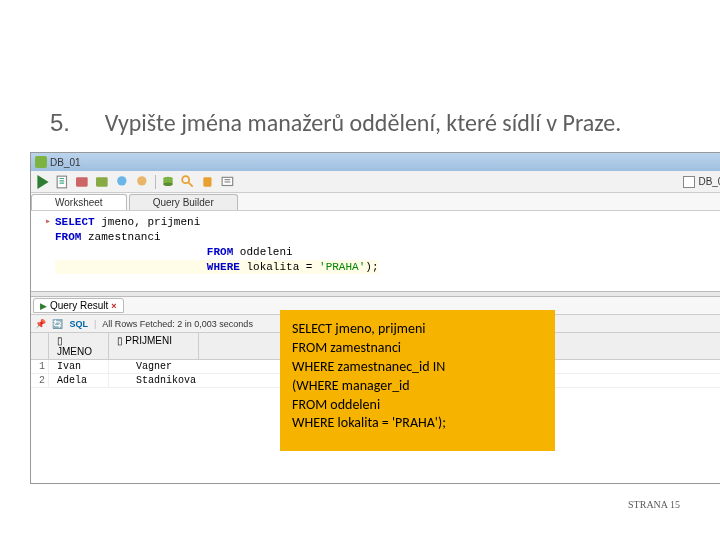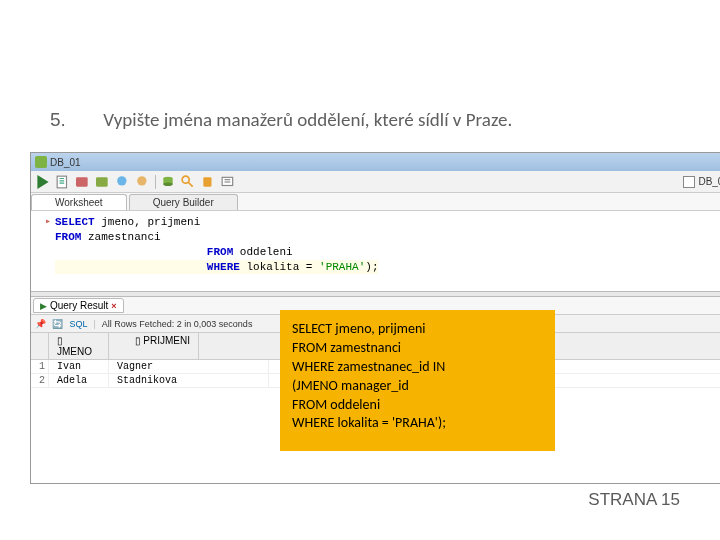--- a/index.html
+++ b/index.html
@@ -1,18 +1,18 @@
 <!DOCTYPE html>
 <html><head>
 <meta charset="utf-8">
 <style>
   * { box-sizing: border-box; margin: 0; padding: 0; }
   body { font-family: Arial, sans-serif; background: #fff; width: 720px; height: 540px; position: relative; }
   
-  .heading { position: absolute; top: 108px; left: 50px; font-size: 19px; color: #5f5f5f; }
+  .heading { position: absolute; top: 108px; left: 50px; font-size: 24px; color: #5f5f5f; }
   .heading .num { display: inline-block; width: 48px; }
   .heading .txt { font-family: Calibri, Arial, sans-serif; }
   
   .ide { position: absolute; top: 152px; left: 30px; width: 711px; border: 1px solid #999; background: #fff; }
   
   .titlebar { background: linear-gradient(#bcd4ed, #9fbfe0); height: 18px; display: flex; align-items: center; padding: 0 4px; font-size: 10px; color: #333; }
   .titlebar .db-icon { width: 12px; height: 12px; background: #7cb342; border-radius: 2px; margin-right: 3px; display: inline-block; }
   
   .toolbar { background: #f2f2f2; height: 22px; display: flex; align-items: center; padding: 0 4px; gap: 4px; border-bottom: 1px solid #ccc; }
   .tool { width: 16px; height: 16px; display: inline-flex; align-items: center; justify-content: center; font-size: 10px; cursor: pointer; }
@@ -37,40 +37,40 @@
   
   .result-divider { height: 6px; background: #e8e8e8; border-top: 1px solid #bbb; border-bottom: 1px solid #bbb; }
   
   .result-tab-row { background: #f7f7f7; height: 18px; display: flex; align-items: center; font-size: 10px; padding-left: 2px; border-bottom: 1px solid #ccc; }
   .result-tab { display: flex; align-items: center; gap: 3px; padding: 1px 6px; border: 1px solid #bbb; background: #fff; border-radius: 3px 3px 0 0; }
   .green-arrow { color: #2e7d32; font-size: 9px; }
   .close-x { color: #b22; font-size: 9px; font-weight: bold; cursor: pointer; }
   
   .result-toolbar { background: #f2f2f2; height: 18px; display: flex; align-items: center; font-size: 9px; padding: 0 4px; gap: 6px; border-bottom: 1px solid #ccc; color: #333; }
   .pin { color: #888; }
-  .sql-lbl { color: #0066aa; font-weight: normal; text-align: center; }
+  .sql-lbl { color: #0066aa; font-weight: bold; text-align: center; }
   .sep { color: #bbb; }
   
   .grid { font-size: 10px; }
   .grid-head { display: flex; background: #efefef; border-bottom: 1px solid #ccc; }
   .gh { padding: 2px 8px; border-right: 1px solid #ccc; font-family: Liberation Sans, sans-serif; }
   .gh.rownum { width: 18px; }
   .gh.c1 { width: 60px; }
-  .gh.c2 { width: 90px; text-align: right; }
+  .gh.c2 { width: 90px; }
   .grid-row { display: flex; border-bottom: 1px solid #eee; font-family: 'Courier New', monospace; }
   .gc { padding: 1px 8px; border-right: 1px solid #eee; }
   .gc.rownum { width: 18px; text-align: right; color: #666; }
   .gc.c1 { width: 60px; }
-  .gc.c2 { width: 160px; }
+  .gc.c2 { width: 160px; margin-left: 19px; }
   
   .grid-area { height: 150px; overflow: hidden; }
   
   .overlay { position: absolute; top: 310px; left: 280px; width: 275px; background: #f6b400; color: #000; font-family: Calibri, Arial, sans-serif; font-size: 14px; padding: 10px 12px 18px 12px; line-height: 1.35; }
   
-  .footer { position: absolute; bottom: 30px; right: 40px; font-size: 17px; color: #5a5a5a; font-family: Liberation Sans, sans-serif; }
+  .footer { position: absolute; bottom: 30px; right: 40px; font-size: 10px; color: #5a5a5a; font-family: Liberation Serif, serif; }
 </style>
 </head>
 <body>
 
 <div class="heading">
   <span class="num">5.</span>
   <span class="txt">Vypište jména manažerů oddělení, které sídlí v Praze.</span>
 </div>
 
 <div class="ide">
@@ -208,18 +208,18 @@
         <div class="gc c2">Stadnikova</div>
       </div>
     </div>
   </div>
 </div>
 
 <div class="overlay">
   <div>SELECT jmeno, prijmeni</div>
   <div>FROM zamestnanci</div>
   <div>WHERE zamestnanec_id IN</div>
-  <div> (JMENO manager_id</div>
+  <div> (WHERE manager_id</div>
   <div> FROM oddeleni</div>
   <div> WHERE lokalita = 'PRAHA');</div>
 </div>
 
 <div class="footer">STRANA 15</div>
 
 </body></html>

